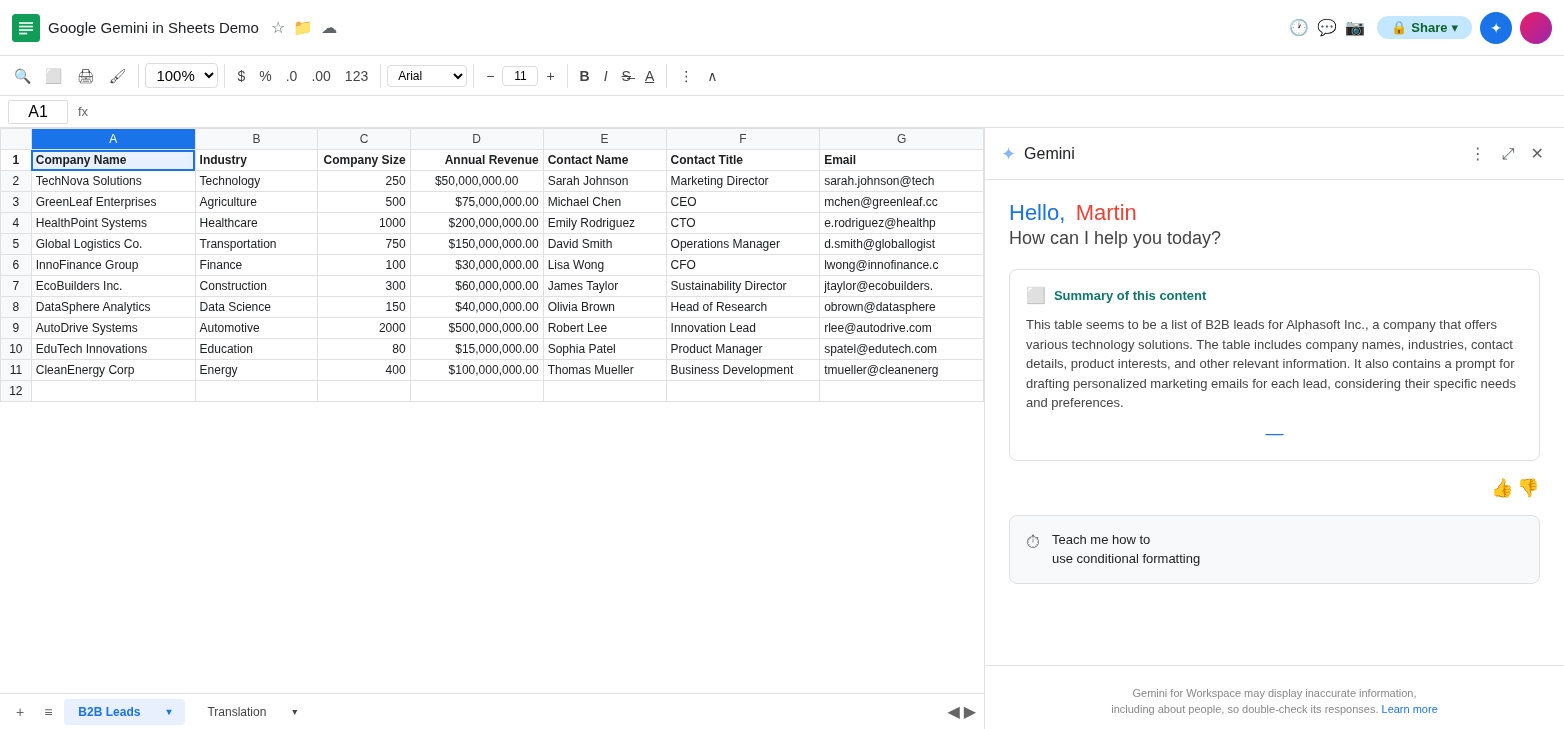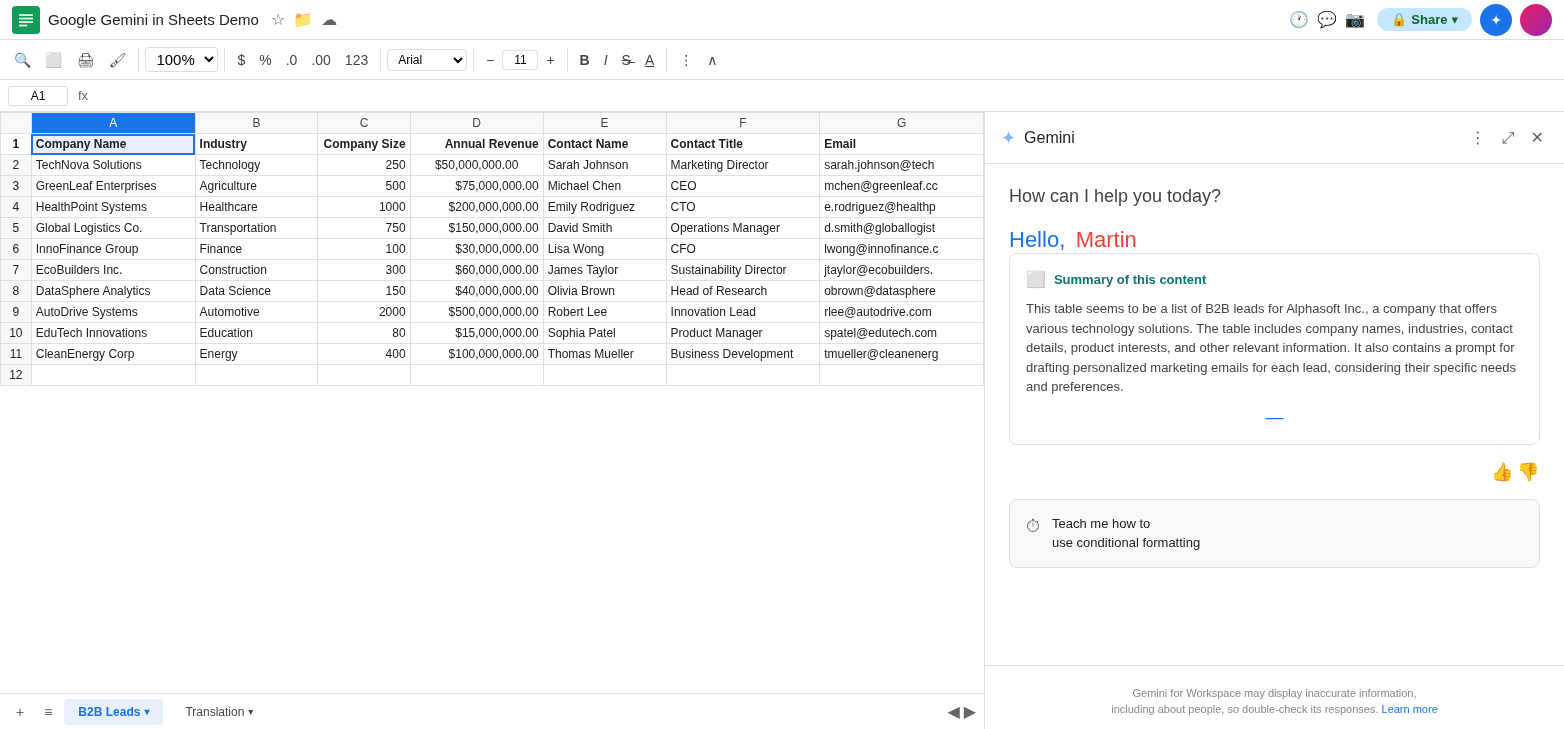--- a/index.html
+++ b/index.html
@@ -1,20 +1,20 @@
 <!DOCTYPE html>
 <html><head>
   <meta charset="utf-8">
   <style>
     * { box-sizing: border-box; margin: 0; padding: 0; }
     body { font-family: 'Arial', sans-serif; background: #fff; overflow: hidden; width: 1564px; height: 729px; }
 
     
     #title-bar {
-      display: flex; align-items: center; padding: 4px 12px; height: 40px;
+      display: flex; align-items: center; padding: 4px 12px; height: 56px;
       background: #fff; border-bottom: 1px solid #e0e0e0;
     }
     #app-icon { width: 28px; height: 28px; margin-right: 8px; flex-shrink: 0; }
     #app-title { font-size: 15px; color: #202124; font-weight: 400; margin-right: 8px; }
     .title-icon-btn { background: none; border: none; cursor: pointer; padding: 4px; color: #5f6368; font-size: 16px; }
 
     
     #menu-bar {
       display: flex; align-items: center; padding: 0 12px; height: 32px;
       background: #fff; gap: 2px;
@@ -40,21 +40,21 @@
       font-size: 12px; width: 36px; text-align: center;
     }
 
     
     #formula-bar {
       display: flex; align-items: center; padding: 0 8px; height: 32px;
       background: #fff; border-bottom: 1px solid #e0e0e0; gap: 4px;
     }
     #cell-ref {
       border: 1px solid #dadce0; border-radius: 2px; padding: 2px 6px;
-      font-size: 12px; width: 60px; text-align: center;
+      font-size: 16px; width: 60px; text-align: center;
     }
     #fx-label { font-size: 13px; color: #666; padding: 0 6px; }
     #formula-input {
       flex: 1; border: none; outline: none; font-size: 13px; color: #202124;
     }
     #grid { width: 100%; border-collapse: collapse; }
     #grid th, #grid td {
       border: 1px solid #e0e0e0; font-size: 12px; padding: 0 4px;
       height: 21px; white-space: nowrap; overflow: hidden;
     }
@@ -77,21 +77,21 @@
 
     
     #bottom-bar {
       display: flex; align-items: center; padding: 0 8px; height: 36px;
       background: #fff; border-top: 1px solid #e0e0e0; position: absolute;
       bottom: 0; left: 0; right: 580px;
     }
     .tab-btn { background: none; border: none; cursor: pointer; padding: 4px 8px; color: #666; font-size: 14px; }
     .sheet-tab {
       display: flex; align-items: center; padding: 6px 14px;
-      border-radius: 20px; font-size: 12px; cursor: pointer; margin-right: 4px;
+      border-radius: 20px; font-size: 12px; cursor: pointer; margin-right: 4px; gap: 22px;
     }
     .sheet-tab.active {
       background: #e8f0fe; color: #1a73e8; font-weight: 600; border-radius: 4px;
     }
     .sheet-tab:not(.active) { color: #444; }
     .sheet-tab .tab-arrow { margin-left: 4px; font-size: 10px; }
 
     
     #gemini-panel {
       width: 580px; min-width: 580px; background: #fff;
@@ -394,25 +394,25 @@
       <div id="gemini-header">
         <span class="gemini-star-icon">✦</span>
         <span id="gemini-title">Gemini</span>
         <div style="flex:1"></div>
         <button class="gemini-header-btn">⋮</button>
         <button class="gemini-header-btn">⤢</button>
         <button class="gemini-header-btn">✕</button>
       </div>
 
       <div id="gemini-body">
-        <div id="gemini-sub">How can I help you today?</div>
         <div>
           <span id="gemini-greeting-hello">Hello,</span>
           <span style="font-size:22px;font-weight:400;color:#ea4335;margin-left:6px;">Martin</span>
         </div>
+        <div id="gemini-sub">How can I help you today?</div>
 
         <div id="summary-card">
           <div id="summary-header">
             <span id="summary-icon">⬜</span>
             <span id="summary-title">Summary of this content</span>
           </div>
           <div id="summary-text">This table seems to be a list of B2B leads for Alphasoft Inc., a company that offers various technology solutions. The table includes company names, industries, contact details, product interests, and other relevant information. It also contains a prompt for drafting personalized marketing emails for each lead, considering their specific needs and preferences.</div>
           <div id="summary-expand">
             <span>—</span>
           </div>

